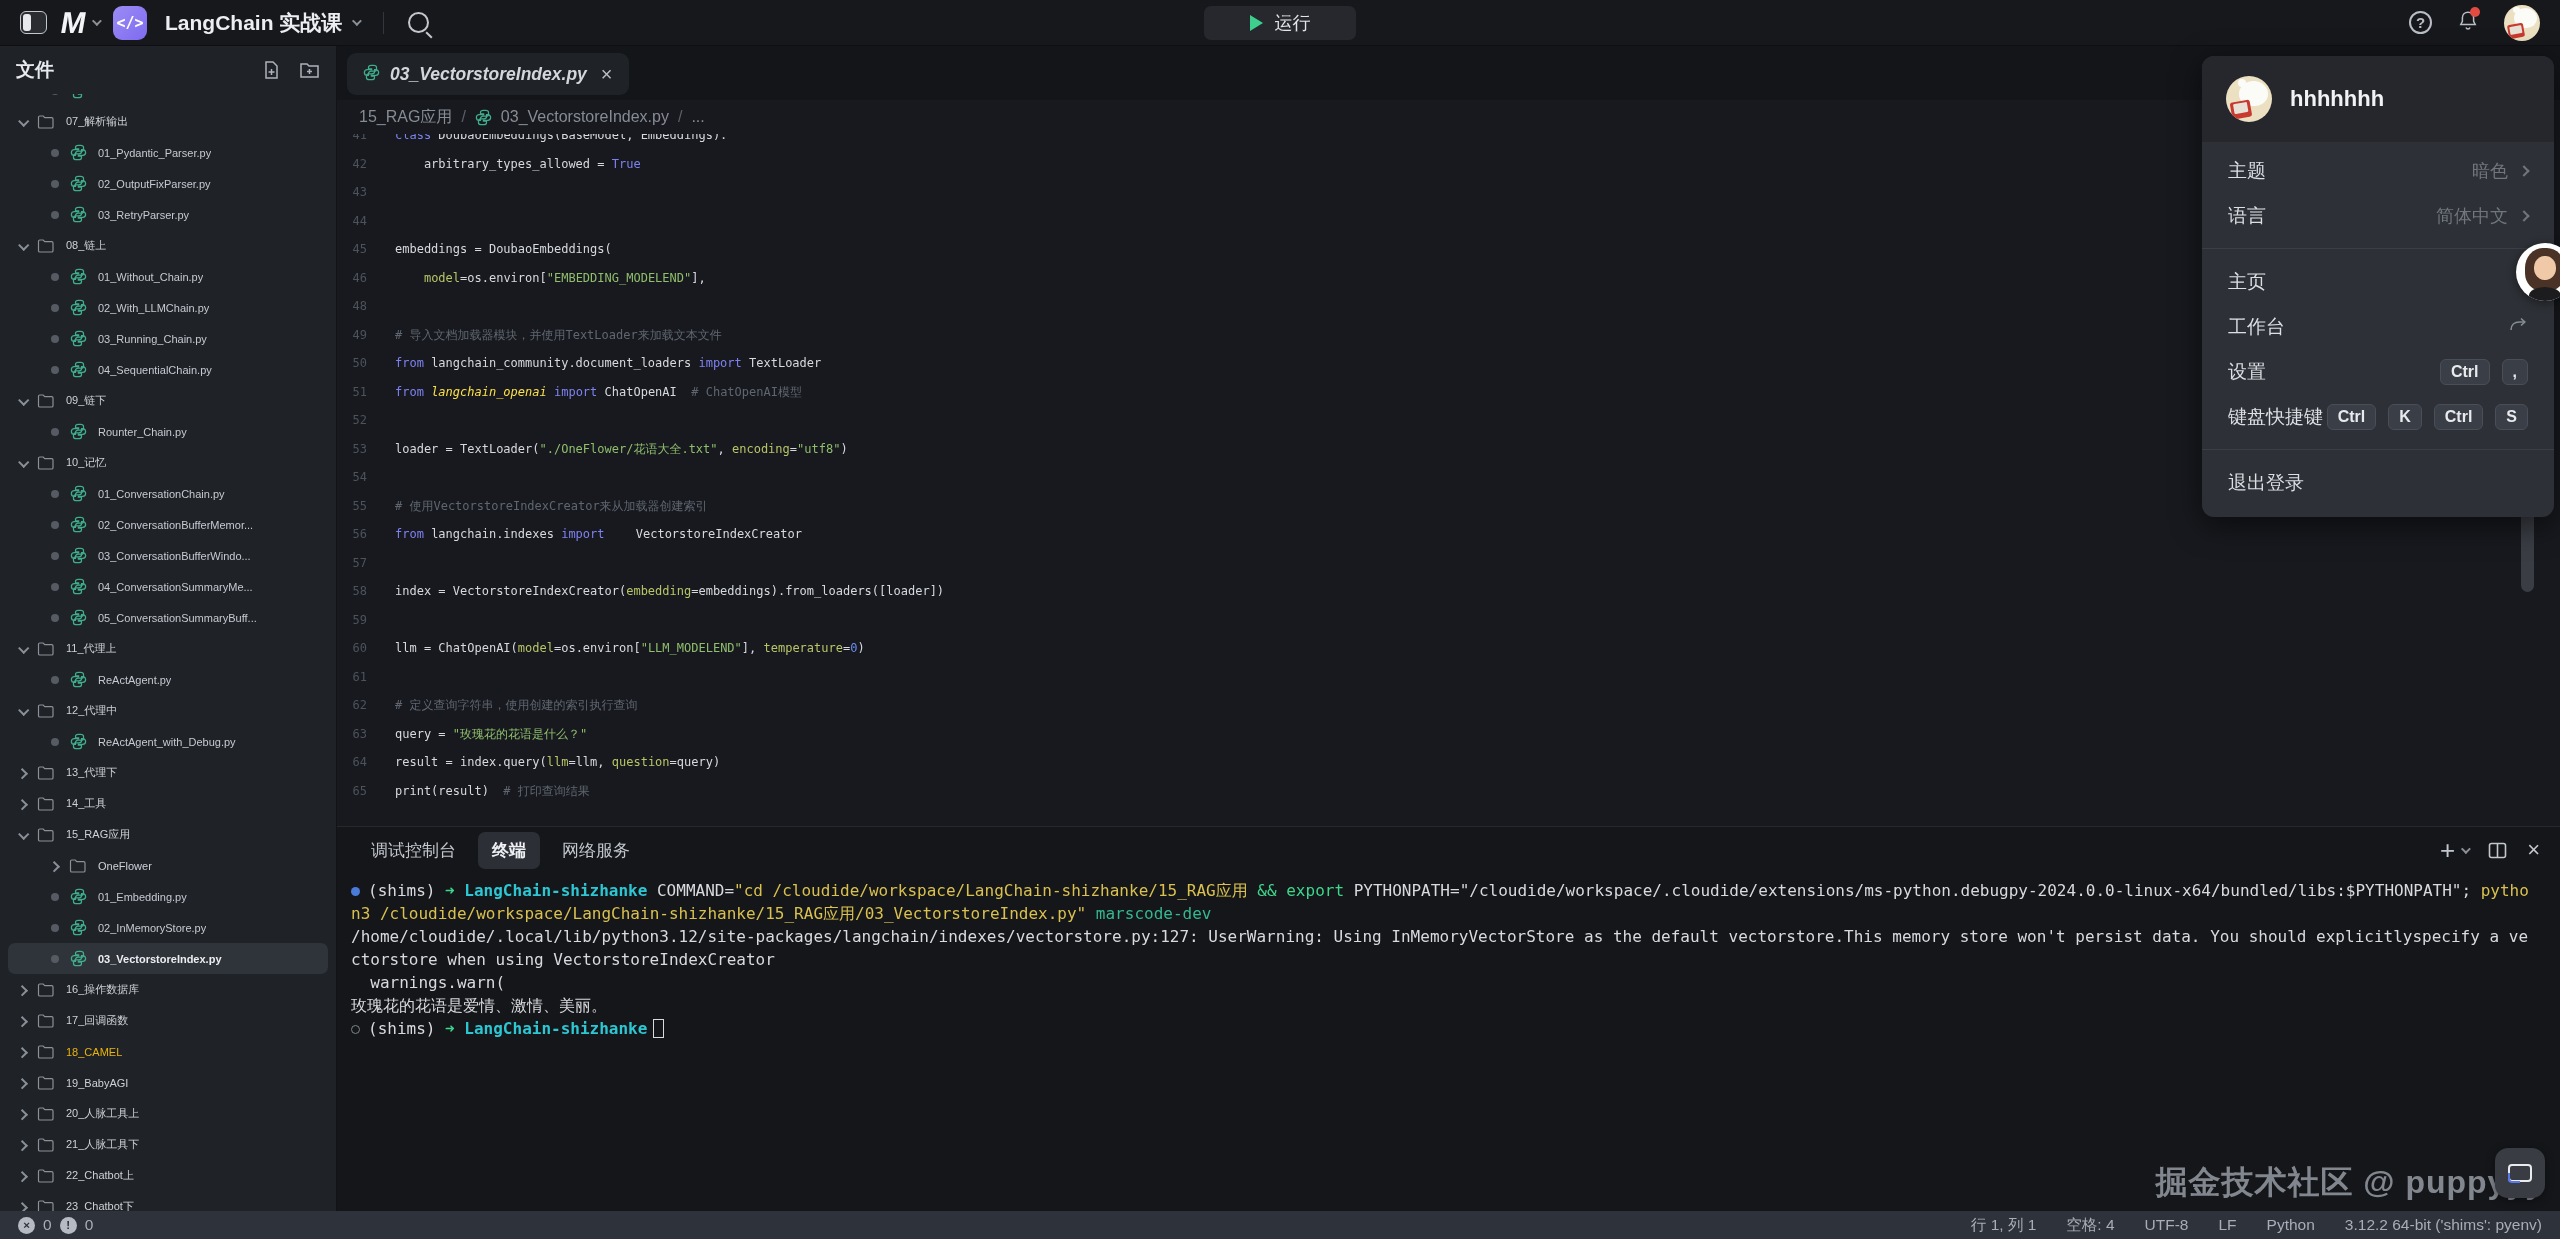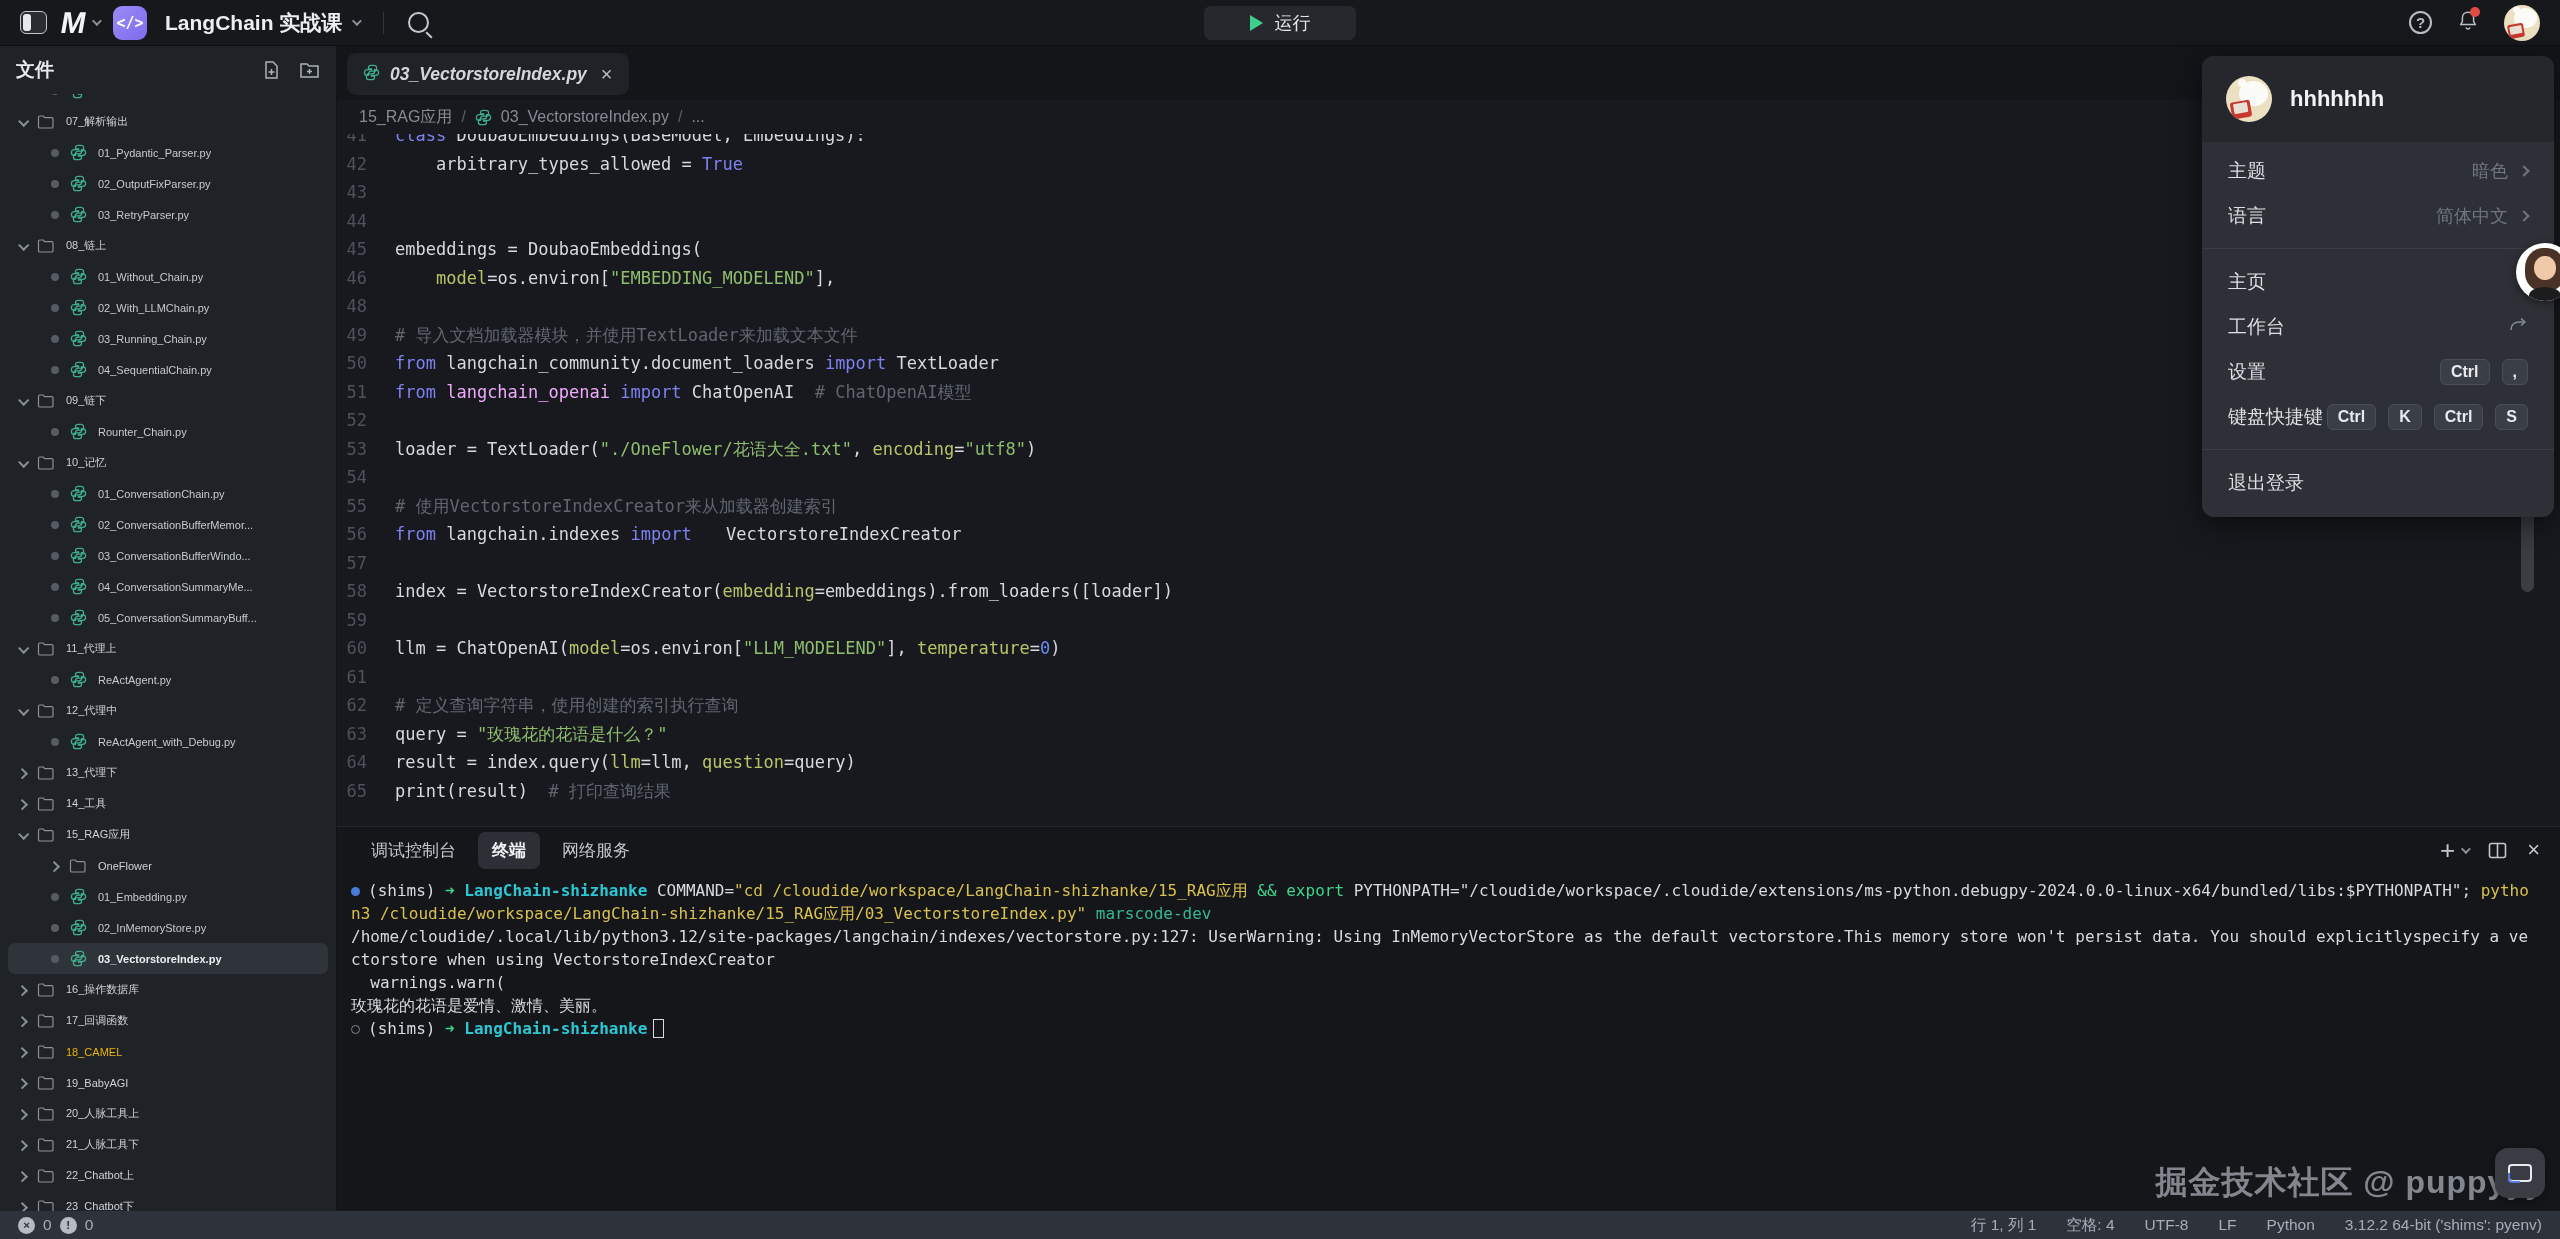--- a/index.html
+++ b/index.html
@@ -61,21 +61,21 @@
 
   
   .editor-col { flex:1; display:flex; flex-direction:column; min-width:0; background:#17191e; }
   .tabstrip { height:54px; background:#131519; display:flex; align-items:flex-end; padding:0 10px; flex:none; }
   .tab { height:42px; margin-bottom:5px; background:#1f2227; border-radius:9px; display:flex; align-items:center; padding:0 16px; gap:10px; cursor:pointer; }
   .tab-name { color:#d3d6db; font-size:17.5px; font-style:italic; font-weight:600; }
   .tab-close { color:#b9bec6; font-size:20px; line-height:1; margin-left:4px; cursor:pointer; }
   .breadcrumb { height:34px; display:flex; align-items:center; padding:0 22px; gap:9px; color:#868b94; font-size:16px; flex:none; }
   .bc-sep { color:#5b6067; }
   .code-area { flex:1; position:relative; overflow:hidden; }
-  .code-lines { margin-top:-13px; font-family:"DejaVu Sans Mono",monospace; font-size:17px; line-height:28.5px; }
+  .code-lines { margin-top:-13px; font-family:"DejaVu Sans Mono",monospace; font-size:12px; line-height:28.5px; }
   .code-line { display:flex; white-space:pre; }
   .ln { width:58px; flex:none; text-align:right; padding-right:28px; color:#4d525c; user-select:none; }
   .scroll-thumb { position:absolute; right:26px; top:368px; width:13px; height:90px; background:#3a3d44; border-radius:7px; }
 
   
   .terminal { height:385px; background:#141619; border-top:1px solid #26282e; display:flex; flex-direction:column; flex:none; }
   .term-head { height:46px; display:flex; align-items:center; padding:0 20px; flex:none; }
   .term-tabs { display:flex; align-items:center; gap:8px; }
   .term-tab { color:#c2c6cd; font-size:17px; padding:7px 14px; border-radius:7px; cursor:pointer; }
   .term-tab.active { background:#2c2f36; color:#eef0f3; font-weight:700; }
@@ -641,21 +641,21 @@
         <div class="code-lines" id="code-lines">
             <div class="code-line"><span class="ln">41</span><span><span style="color: rgb(125, 130, 240);">class </span><span style="color: rgb(214, 217, 222);">DoubaoEmbeddings(BaseModel, Embeddings):</span></span></div>
             <div class="code-line"><span class="ln">42</span><span><span style="color: rgb(214, 217, 222);">    arbitrary_types_allowed = </span><span style="color: rgb(125, 130, 240);">True</span></span></div>
             <div class="code-line"><span class="ln">43</span><span></span></div>
             <div class="code-line"><span class="ln">44</span><span></span></div>
             <div class="code-line"><span class="ln">45</span><span><span style="color: rgb(214, 217, 222);">embeddings = DoubaoEmbeddings(</span></span></div>
             <div class="code-line"><span class="ln">46</span><span><span style="color: rgb(214, 217, 222);">    </span><span style="color: rgb(184, 197, 102);">model</span><span style="color: rgb(214, 217, 222);">=</span><span style="color: rgb(214, 217, 222);">os.environ[</span><span style="color: rgb(143, 190, 109);">"EMBEDDING_MODELEND"</span><span style="color: rgb(214, 217, 222);">],</span></span></div>
             <div class="code-line"><span class="ln">48</span><span></span></div>
             <div class="code-line"><span class="ln">49</span><span><span style="color: rgb(95, 102, 112);"># 导入文档加载器模块，并使用TextLoader来加载文本文件</span></span></div>
             <div class="code-line"><span class="ln">50</span><span><span style="color: rgb(125, 130, 240);">from </span><span style="color: rgb(214, 217, 222);">langchain_community.document_loaders </span><span style="color: rgb(125, 130, 240);">import </span><span style="color: rgb(214, 217, 222);">TextLoader</span></span></div>
-            <div class="code-line"><span class="ln">51</span><span><span style="color: rgb(125, 130, 240);">from </span><span style="color: #f0abfc;">langchain_openai </span><span style="color: rgb(125, 130, 240);">import </span><span style="color: rgb(214, 217, 222);">ChatOpenAI</span><span style="color: rgb(95, 102, 112);">  # ChatOpenAI模型</span></span></div>
+            <div class="code-line"><span class="ln">51</span><span><span style="color: rgb(125, 130, 240);">from </span><span style="color: #fde047; font-style: italic;">langchain_openai </span><span style="color: rgb(125, 130, 240);">import </span><span style="color: rgb(214, 217, 222);">ChatOpenAI</span><span style="color: rgb(95, 102, 112);">  # ChatOpenAI模型</span></span></div>
             <div class="code-line"><span class="ln">52</span><span></span></div>
             <div class="code-line"><span class="ln">53</span><span><span style="color: rgb(214, 217, 222);">loader = TextLoader(</span><span style="color: rgb(143, 190, 109);">"./OneFlower/花语大全.txt"</span><span style="color: rgb(214, 217, 222);">, </span><span style="color: rgb(184, 197, 102);">encoding</span><span style="color: rgb(214, 217, 222);">=</span><span style="color: rgb(143, 190, 109);">"utf8"</span><span style="color: rgb(214, 217, 222);">)</span></span></div>
             <div class="code-line"><span class="ln">54</span><span></span></div>
             <div class="code-line"><span class="ln">55</span><span><span style="color: rgb(95, 102, 112);"># 使用VectorstoreIndexCreator来从加载器创建索引</span></span></div>
             <div class="code-line"><span class="ln">56</span><span><span style="color: rgb(125, 130, 240);">from </span><span style="color: rgb(214, 217, 222);">langchain.indexes </span><span style="color: rgb(125, 130, 240);">import </span><span style="color: rgb(214, 217, 222); margin-left: 24px;">VectorstoreIndexCreator</span></span></div>
             <div class="code-line"><span class="ln">57</span><span></span></div>
             <div class="code-line"><span class="ln">58</span><span><span style="color: rgb(214, 217, 222);">index = VectorstoreIndexCreator(</span><span style="color: rgb(184, 197, 102);">embedding</span><span style="color: rgb(214, 217, 222);">=embeddings).from_loaders([loader])</span></span></div>
             <div class="code-line"><span class="ln">59</span><span></span></div>
             <div class="code-line"><span class="ln">60</span><span><span style="color: rgb(214, 217, 222);">llm = ChatOpenAI(</span><span style="color: rgb(184, 197, 102);">model</span><span style="color: rgb(214, 217, 222);">=os.environ[</span><span style="color: rgb(143, 190, 109);">"LLM_MODELEND"</span><span style="color: rgb(214, 217, 222);">], </span><span style="color: rgb(184, 197, 102);">temperature</span><span style="color: rgb(214, 217, 222);">=</span><span style="color: rgb(106, 141, 242);">0</span><span style="color: rgb(214, 217, 222);">)</span></span></div>
             <div class="code-line"><span class="ln">61</span><span></span></div>

